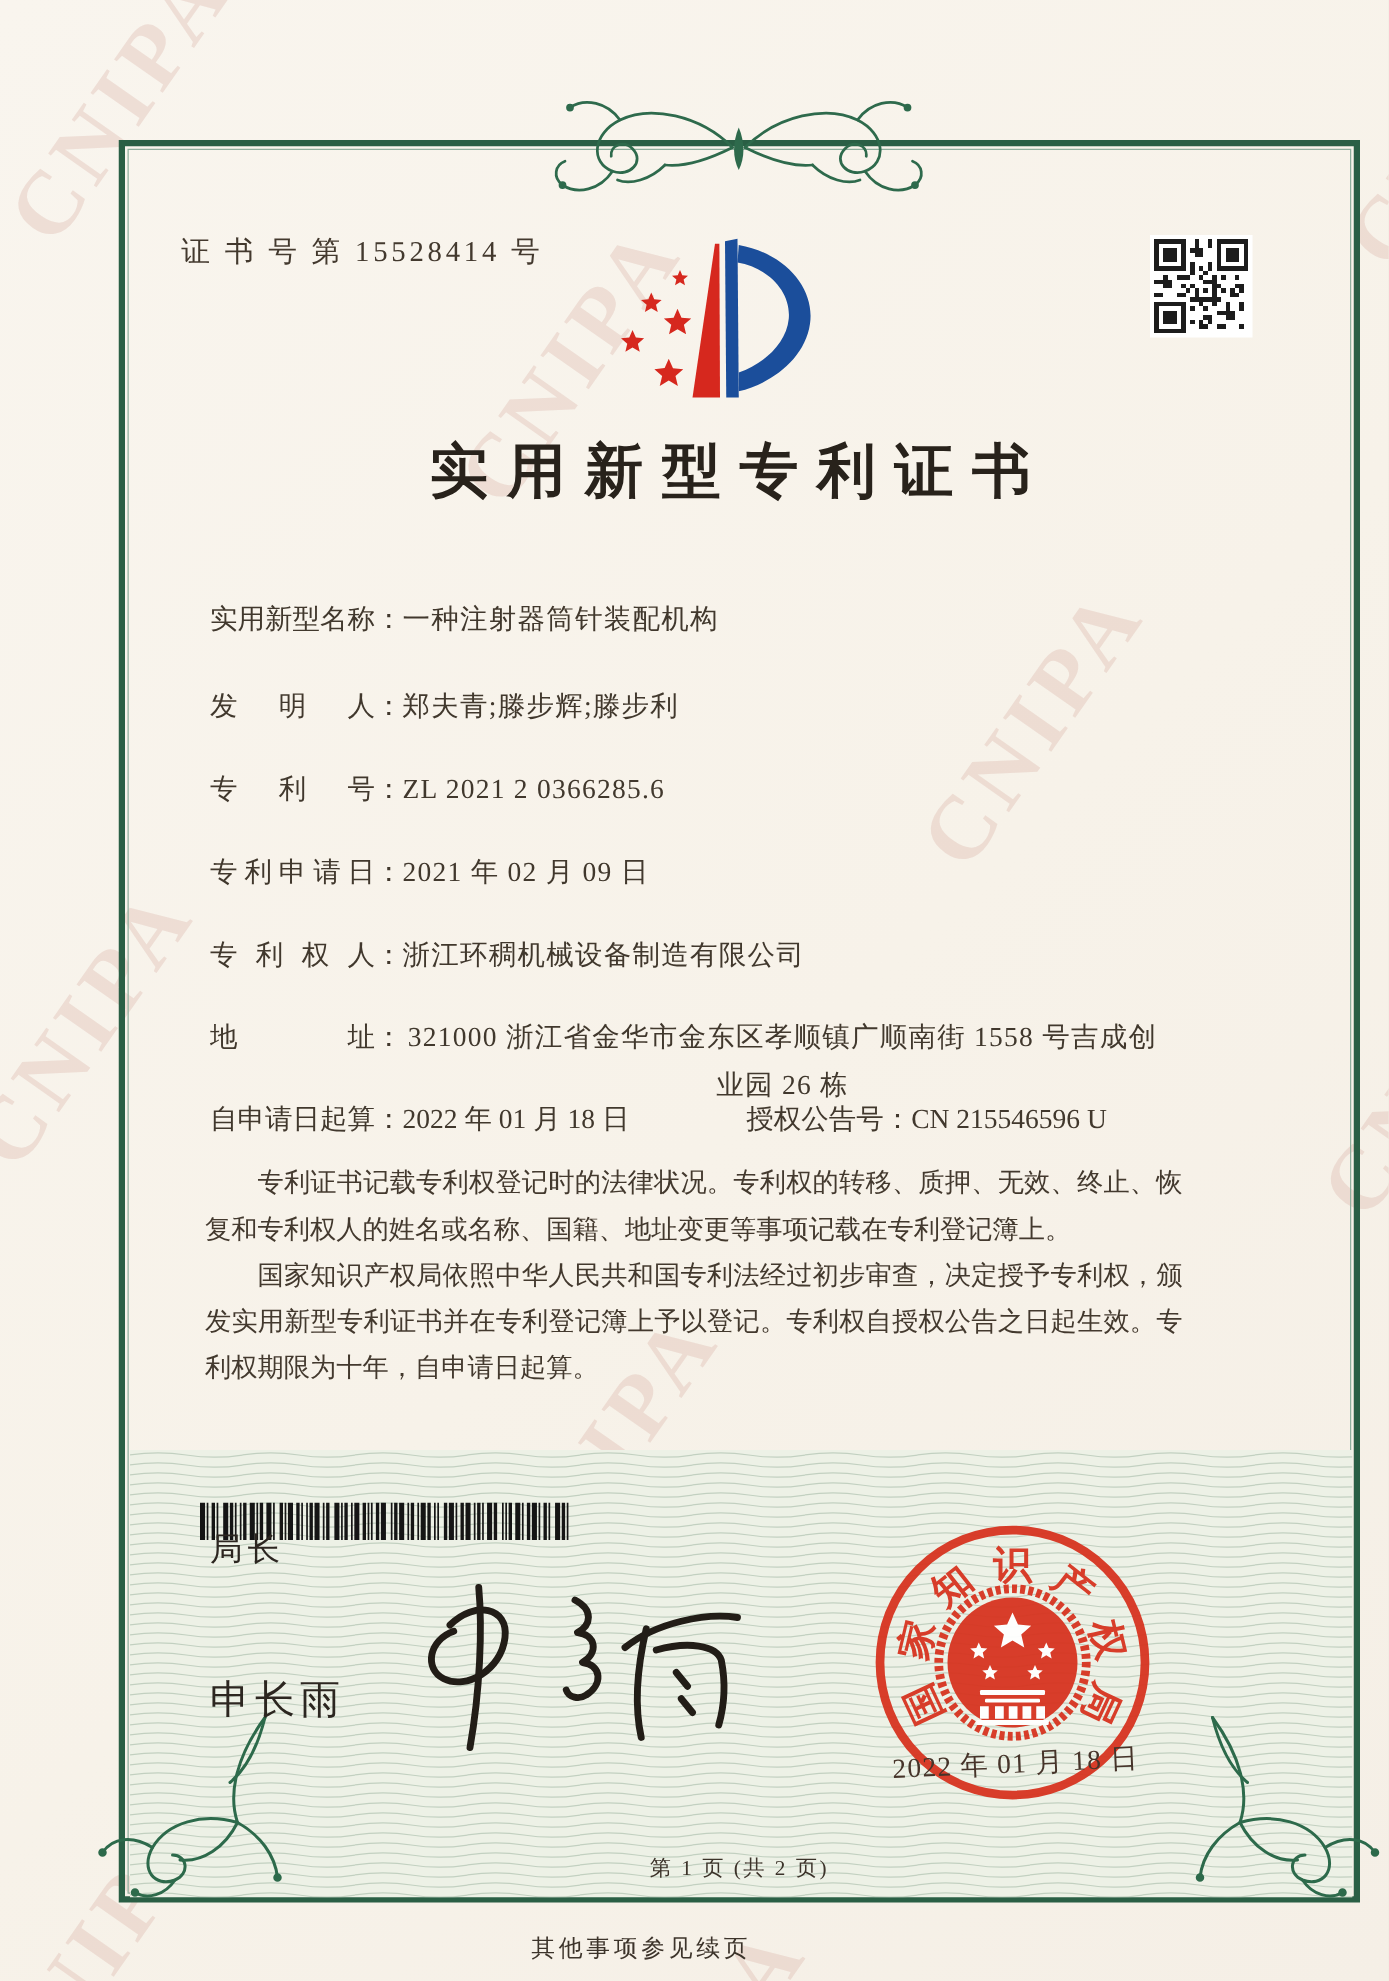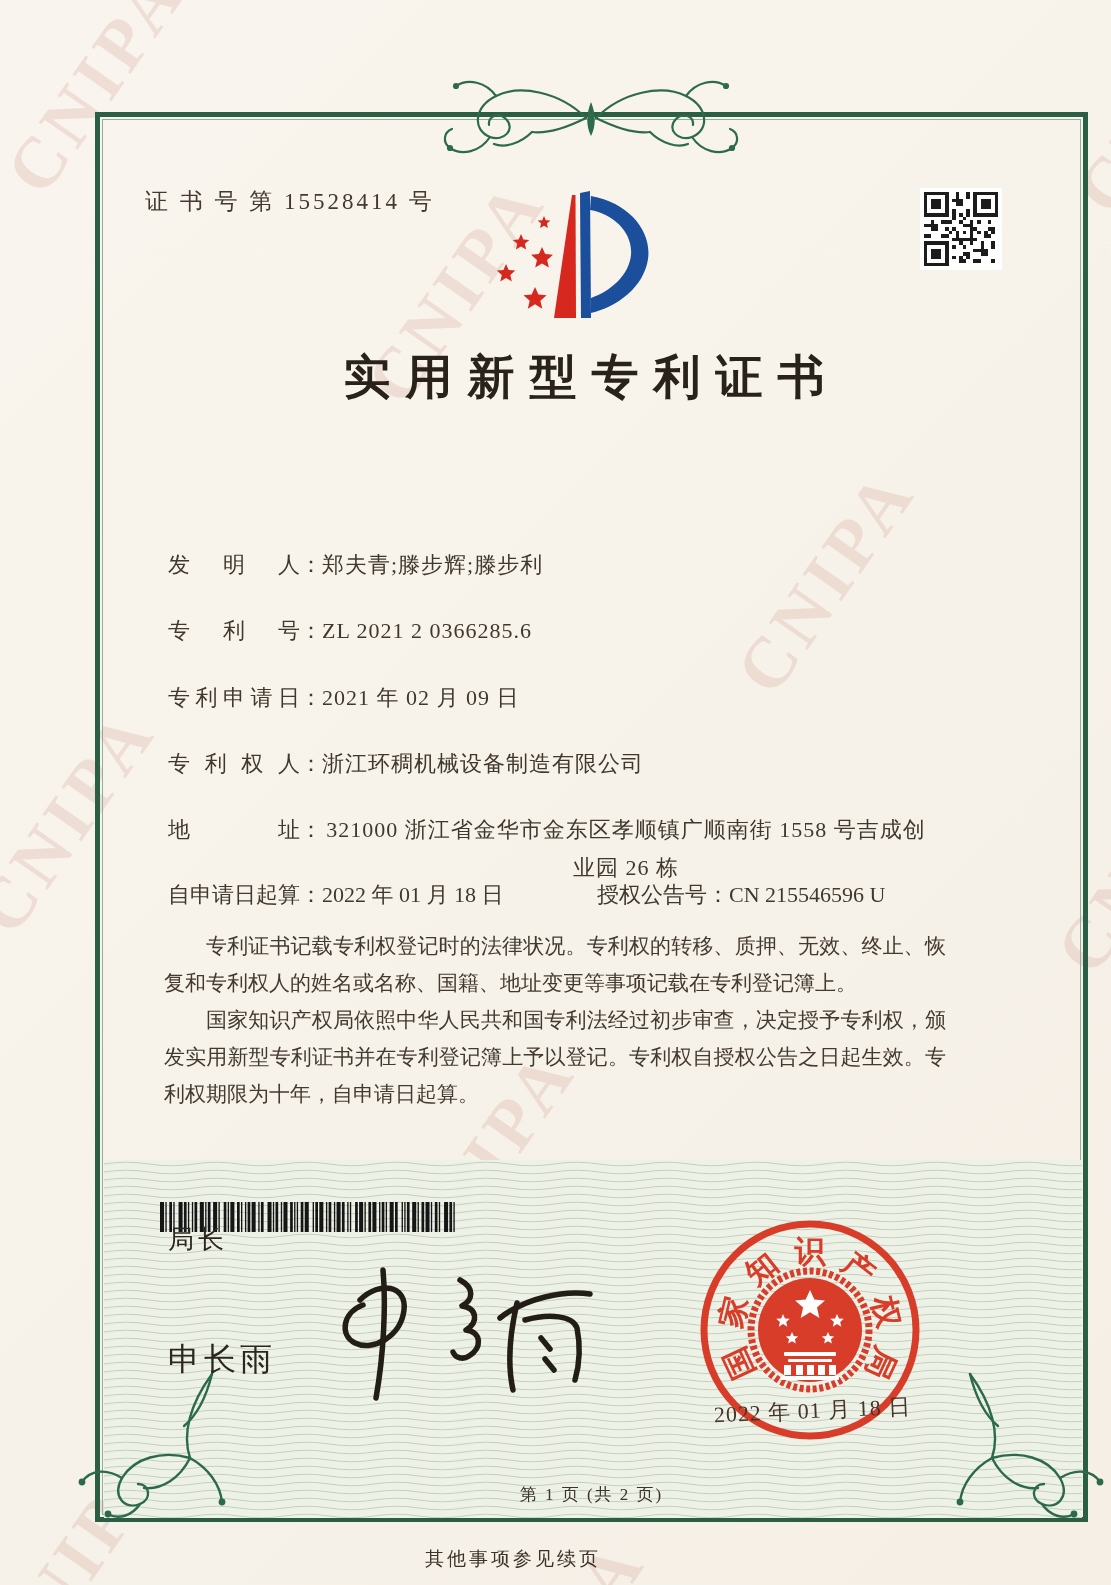--- a/index.html
+++ b/index.html
@@ -291,20 +291,23 @@
       <rect x="14" y="0" width="7" height="7" fill="#1c1c1c"></rect>
       <rect x="15" y="1" width="5" height="5" fill="#fff"></rect>
       <rect x="16" y="2" width="3" height="3" fill="#1c1c1c"></rect>
       <rect x="0" y="14" width="7" height="7" fill="#1c1c1c"></rect>
       <rect x="1" y="15" width="5" height="5" fill="#fff"></rect>
       <rect x="2" y="16" width="3" height="3" fill="#1c1c1c"></rect>
     </svg>
 
   <div class="title">实用新型专利证书</div>
 
+  <div class="frow" style="top:476px;">
+    <span class="flabel">实用新型名称</span><span class="fcolon">：</span><span class="fvalue">一种注射器筒针装配机构</span>
+  </div>
   <div class="frow" style="top:546px;">
     <span class="flabel">发明人</span><span class="fcolon">：</span><span class="fvalue">郑夫青;滕步辉;滕步利</span>
   </div>
   <div class="frow" style="top:612px;">
     <span class="flabel">专利号</span><span class="fcolon">：</span><span class="fvalue">ZL 2021 2 0366285.6</span>
   </div>
   <div class="frow" style="top:679px;">
     <span class="flabel">专利申请日</span><span class="fcolon">：</span><span class="fvalue">2021 年 02 月 09 日</span>
   </div>
   <div class="frow" style="top:745px;">

